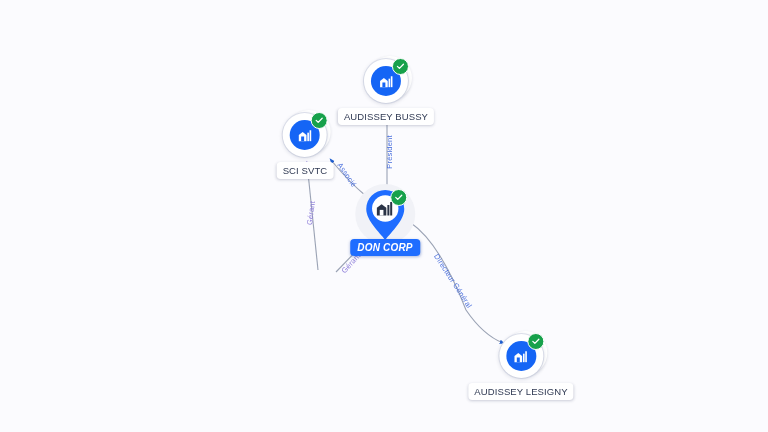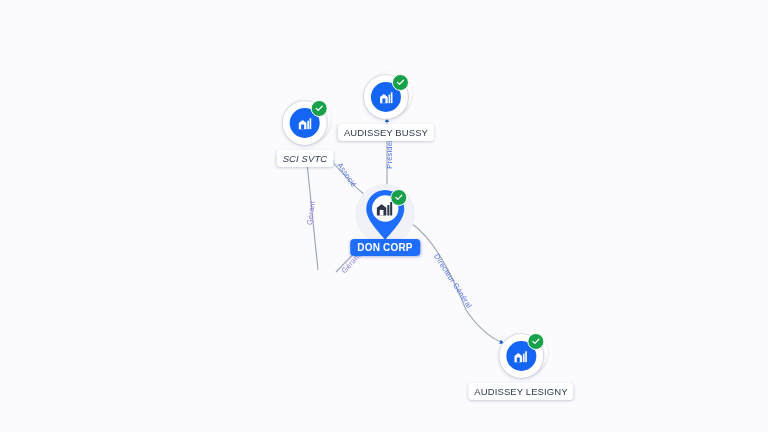--- a/index.html
+++ b/index.html
@@ -137,20 +137,21 @@
     margin-top: -3px;
     background: #1f6dff;
     color: #ffffff;
     font-size: 10px;
     font-weight: bold;
     letter-spacing: 0.2px;
     padding: 3px 7px;
     border-radius: 4px;
     white-space: nowrap;
     box-shadow: 0 1px 3px rgba(20,60,160,0.35);
+    font-style: italic;
   }
   
   .edge-label {
     position: absolute;
     transform-origin: center center;
     font-size: 7.5px;
     letter-spacing: 0.2px;
     white-space: nowrap;
     pointer-events: none;
   }
@@ -186,40 +187,40 @@
   <div class="edge-label blue" style="left:389px; top:152px; transform:translate(-50%,-50%) rotate(-90deg);">Président</div>
 
   <div class="edge-label blue" style="left:347px; top:175px; transform:translate(-50%,-50%) rotate(55deg);">Associé</div>
 
   <div class="edge-label purple" style="left:311px; top:213px; transform:translate(-50%,-50%) rotate(-83deg);">Gérant</div>
 
   <div class="edge-label purple" style="left:351px; top:263px; transform:translate(-50%,-50%) rotate(-48deg);">Gérant</div>
 
   <div class="edge-label blue" style="left:453px; top:281px; transform:translate(-50%,-50%) rotate(57deg);">Directeur Général</div>
 
-  <div class="node" style="left:386px; top:108px;">
+  <div class="node" style="left:386px; top:92px;">
     <div class="halo double">
       <div class="disc company">
         <svg width="17" height="17" viewBox="0 0 24 24" fill="none">
           <path d="M3 20V11.2L8.4 7l5.4 4.2V20z" fill="#ffffff"></path>
           <rect x="6.3" y="13.4" width="4.2" height="6.6" fill="#1565f5"></rect>
           <rect x="15" y="8" width="2.3" height="12" fill="#ffffff"></rect>
           <rect x="18.2" y="4.6" width="2.3" height="15.4" fill="#ffffff"></rect>
         </svg>
       </div>
       <div class="badge">
         <svg width="9" height="9" viewBox="0 0 24 24">
           <path d="M20 6 L9.3 17 L4 11.7" stroke="#ffffff" stroke-width="3.4" fill="none" stroke-linecap="round" stroke-linejoin="round"></path>
         </svg>
       </div>
     </div>
     <div class="node-label">AUDISSEY BUSSY</div>
   </div>
 
-  <div class="node" style="left:305px; top:134px;font-style:italic;">
+  <div class="node" style="left:305px; top:146px;">
     <div class="halo double">
       <div class="disc company">
         <svg width="17" height="17" viewBox="0 0 24 24" fill="none">
           <path d="M3 20V11.2L8.4 7l5.4 4.2V20z" fill="#ffffff"></path>
           <rect x="6.3" y="13.4" width="4.2" height="6.6" fill="#1565f5"></rect>
           <rect x="15" y="8" width="2.3" height="12" fill="#ffffff"></rect>
           <rect x="18.2" y="4.6" width="2.3" height="15.4" fill="#ffffff"></rect>
         </svg>
       </div>
       <div class="badge">

